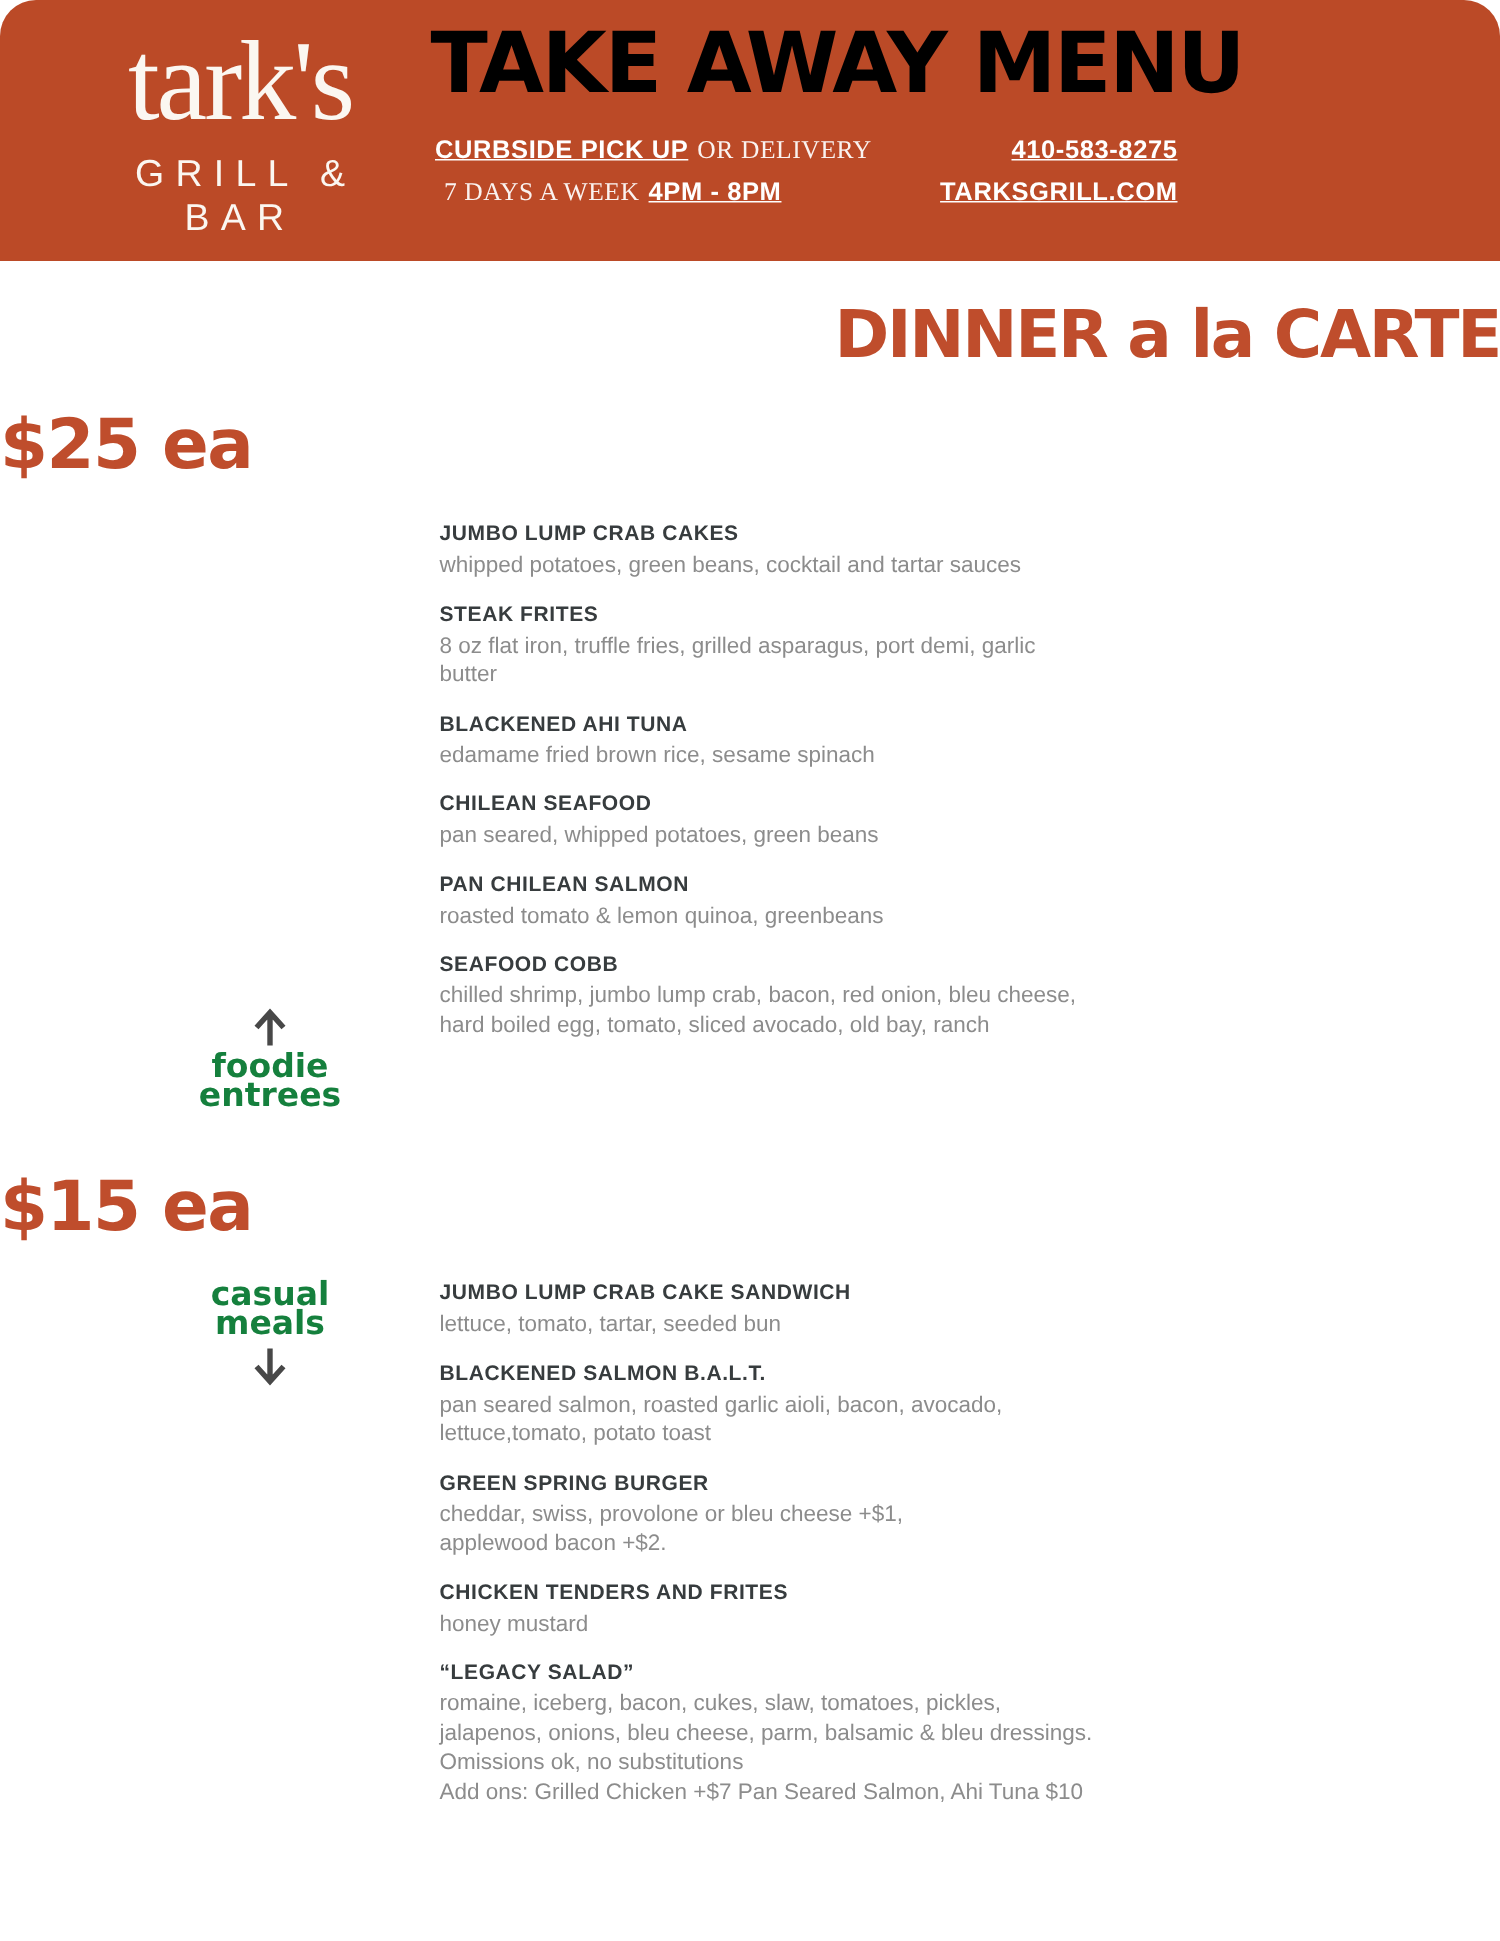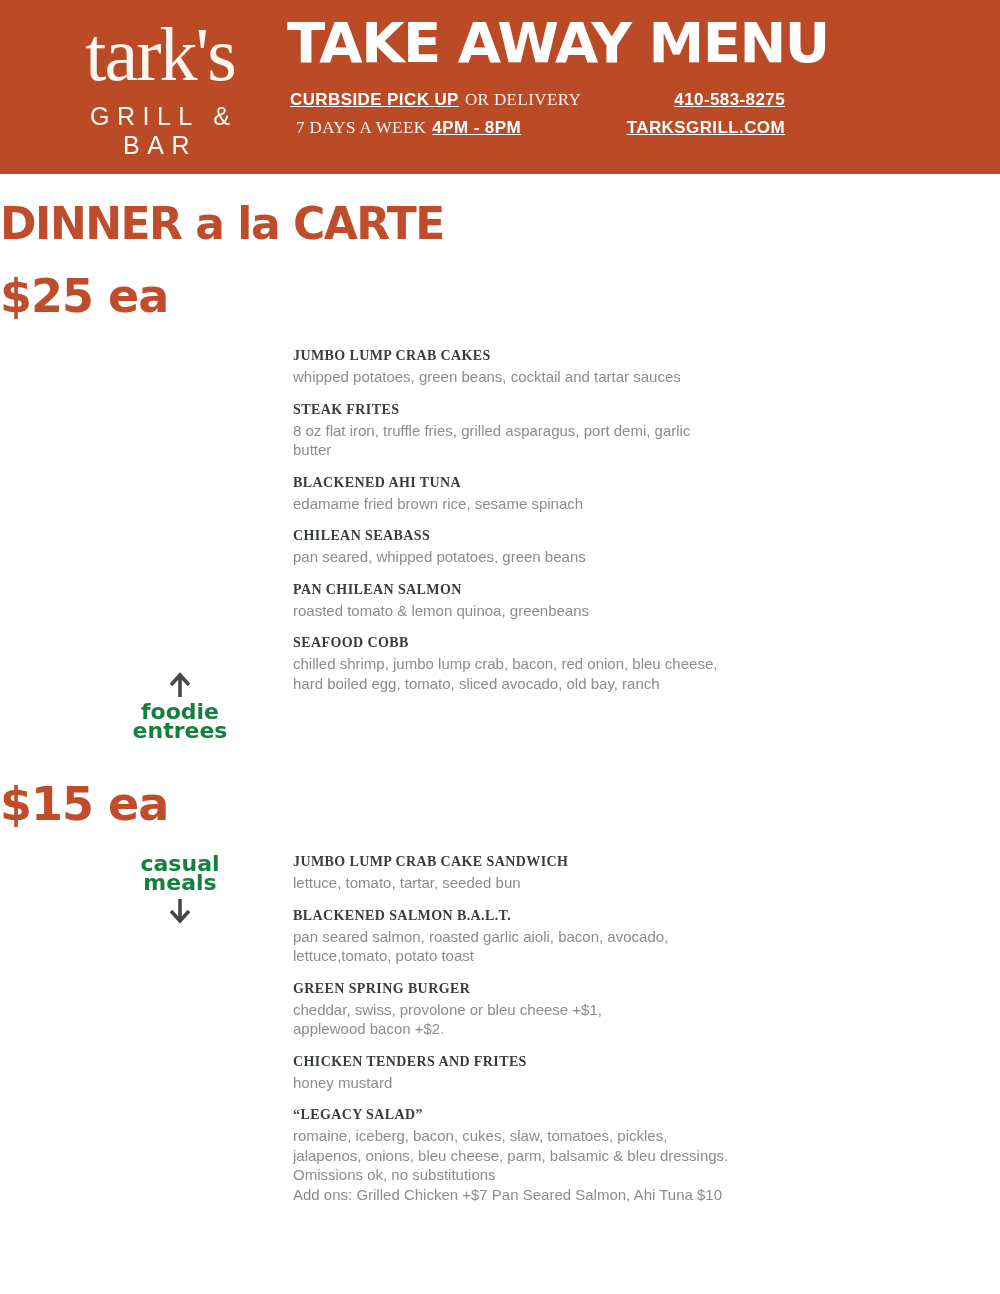--- a/index.html
+++ b/index.html
@@ -1,51 +1,51 @@
 <!DOCTYPE html>
 <html><head>
 <meta charset="utf-8">
 <style>
   html,body{margin:0;padding:0;background:#fff;}
   .page{position:relative;width:1000px;height:1294px;background:#ffffff;overflow:hidden;
-        font-family:"Liberation Sans", sans-serif;}
+        font-family:"Liberation Sans", sans-serif;border-radius:24px;}
 
   
   .band{position:absolute;left:0;top:0;width:1000px;height:174px;background:#bb4a27;}
   .logo{position:absolute;left:60px;top:8px;width:200px;text-align:center;color:#fbf7f1;}
   .logo-name{font-family:"Liberation Serif", serif;font-size:76px;line-height:92px;letter-spacing:-2px;}
   .logo-sub{font-size:25px;letter-spacing:7.5px;margin-top:2px;text-indent:7.5px;font-weight:400;}
-  .h-title{position:absolute;left:287px;top:15px;color:#ffffff;
+  .h-title{position:absolute;left:287px;top:15px;color:#000000;
            font-family:"DejaVu Sans", sans-serif;font-weight:700;font-size:56px;
            letter-spacing:-1.5px;line-height:1;white-space:nowrap;}
   .h-info{position:absolute;left:290px;top:86px;width:495px;color:#ffffff;font-size:17px;}
   .h-row{display:flex;justify-content:space-between;align-items:baseline;height:28px;line-height:28px;}
   .h-row .b{font-weight:700;letter-spacing:.4px;text-decoration:underline;}
   .h-row .r{font-weight:400;opacity:.93;letter-spacing:.4px;font-family:Liberation Serif, serif;}
   .h-left .r{margin-left:6px;}
   .h-left .b + .r{margin-left:6px;}
   .h-left .r + .b{margin-left:6px;}
 
   
-  .menu-title{position:absolute;left:0;top:200px;width:1000px;text-align:left;
+  .menu-title{position:absolute;left:0;top:200px;width:1000px;text-align:right;
               font-family:"DejaVu Sans", sans-serif;font-weight:700;font-size:44px;
               letter-spacing:-1.5px;color:#bf4d2c;line-height:1.1;}
   .price{position:absolute;left:0;width:1000px;text-align:left;
          font-family:"DejaVu Sans", sans-serif;font-weight:700;font-size:46px;
          letter-spacing:-1px;color:#bf4d2c;line-height:1.1;}
   .price-25{top:271px;}
   .price-15{top:779px;}
 
   
   .items{position:absolute;left:293px;width:465px;}
   .items-25{top:347px;}
   .items-15{top:853px;}
   .item{margin-bottom:14px;}
   .item-name{font-size:14px;font-weight:700;letter-spacing:.4px;color:#373c3e;
-             line-height:17px;margin-bottom:3px;font-family:Liberation Serif, serif;}
+             line-height:17px;margin-bottom:3px;}
   .item-desc{font-size:15px;font-weight:400;color:#8c8c8c;line-height:19.5px;
              white-space:pre-line;}
 
   
   .side{position:absolute;left:123px;width:114px;text-align:center;color:#15803d;
         font-family:"DejaVu Sans", sans-serif;font-weight:700;font-size:22px;line-height:19px;}
   .side-foodie{top:671px;}
   .side-casual{top:854px;}
   .side svg{display:block;margin:0 auto;}
   .side-foodie svg{margin-bottom:3px;}
@@ -90,21 +90,21 @@
     <div class="item">
       <div class="item-name">STEAK FRITES</div>
       <div class="item-desc">8 oz flat iron, truffle fries, grilled asparagus, port demi, garlic
 butter</div>
     </div>
     <div class="item">
       <div class="item-name">BLACKENED AHI TUNA</div>
       <div class="item-desc">edamame fried brown rice, sesame spinach</div>
     </div>
     <div class="item">
-      <div class="item-name">CHILEAN SEABASS</div>
+      <div class="item-name">CHILEAN SEAFOOD</div>
       <div class="item-desc">pan seared, whipped potatoes, green beans</div>
     </div>
     <div class="item">
       <div class="item-name">PAN CHILEAN SALMON</div>
       <div class="item-desc">roasted tomato &amp; lemon quinoa, greenbeans</div>
     </div>
     <div class="item">
       <div class="item-name">SEAFOOD COBB</div>
       <div class="item-desc">chilled shrimp, jumbo lump crab, bacon, red onion, bleu cheese,
 hard boiled egg, tomato, sliced avocado, old bay,  ranch</div>

